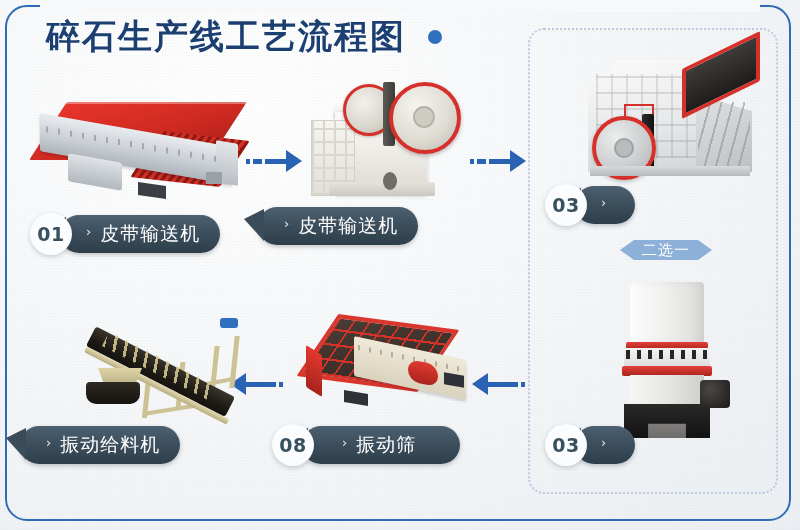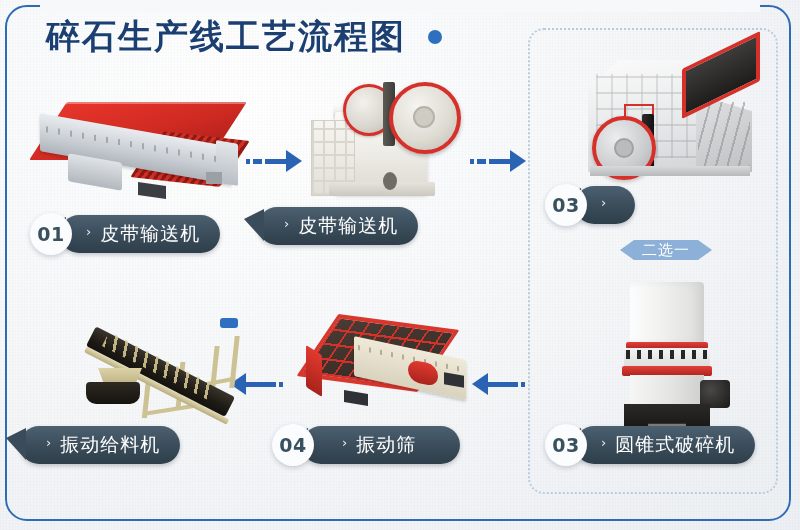--- a/index.html
+++ b/index.html
@@ -503,42 +503,41 @@
     <div class="cc-ring2"></div>
     <div class="cc-base"></div>
     <div class="cc-motor"></div>
     <div class="cc-legs"></div>
     <div class="cc-frame"></div>
   </div>
   <div class="label-row" style="left:545px;top:425px;">
     <div class="num-badge">03</div>
     <div class="bubble">
       <span class="chev">›</span>
-      <span>圆锥式破碎机</span>
     </div>
   </div>
 
   <div class="arrow" style="left:472px;top:373px;">
     <span class="head-l"></span>
     <span class="shaft" style="width:22px;"></span>
     <span class="dash"></span>
     <span class="dot"></span>
   </div>
 
   <div class="machine screen">
     <div class="sc-deck"></div>
     <div class="sc-left"></div>
     <div class="sc-side"></div>
     <div class="sc-rivets"></div>
     <div class="sc-drum"></div>
     <div class="sc-mount1"></div>
     <div class="sc-mount2"></div>
   </div>
   <div class="label-row" style="left:272px;top:425px;">
-    <div class="num-badge">04</div>
+    <div class="num-badge">08</div>
     <div class="bubble" style="padding:0 44px 0 40px;">
       <span class="chev">›</span>
       <span>振动筛</span>
     </div>
   </div>
 
   <div class="arrow" style="left:230px;top:373px;">
     <span class="head-l"></span>
     <span class="shaft" style="width:22px;"></span>
     <span class="dash"></span>

